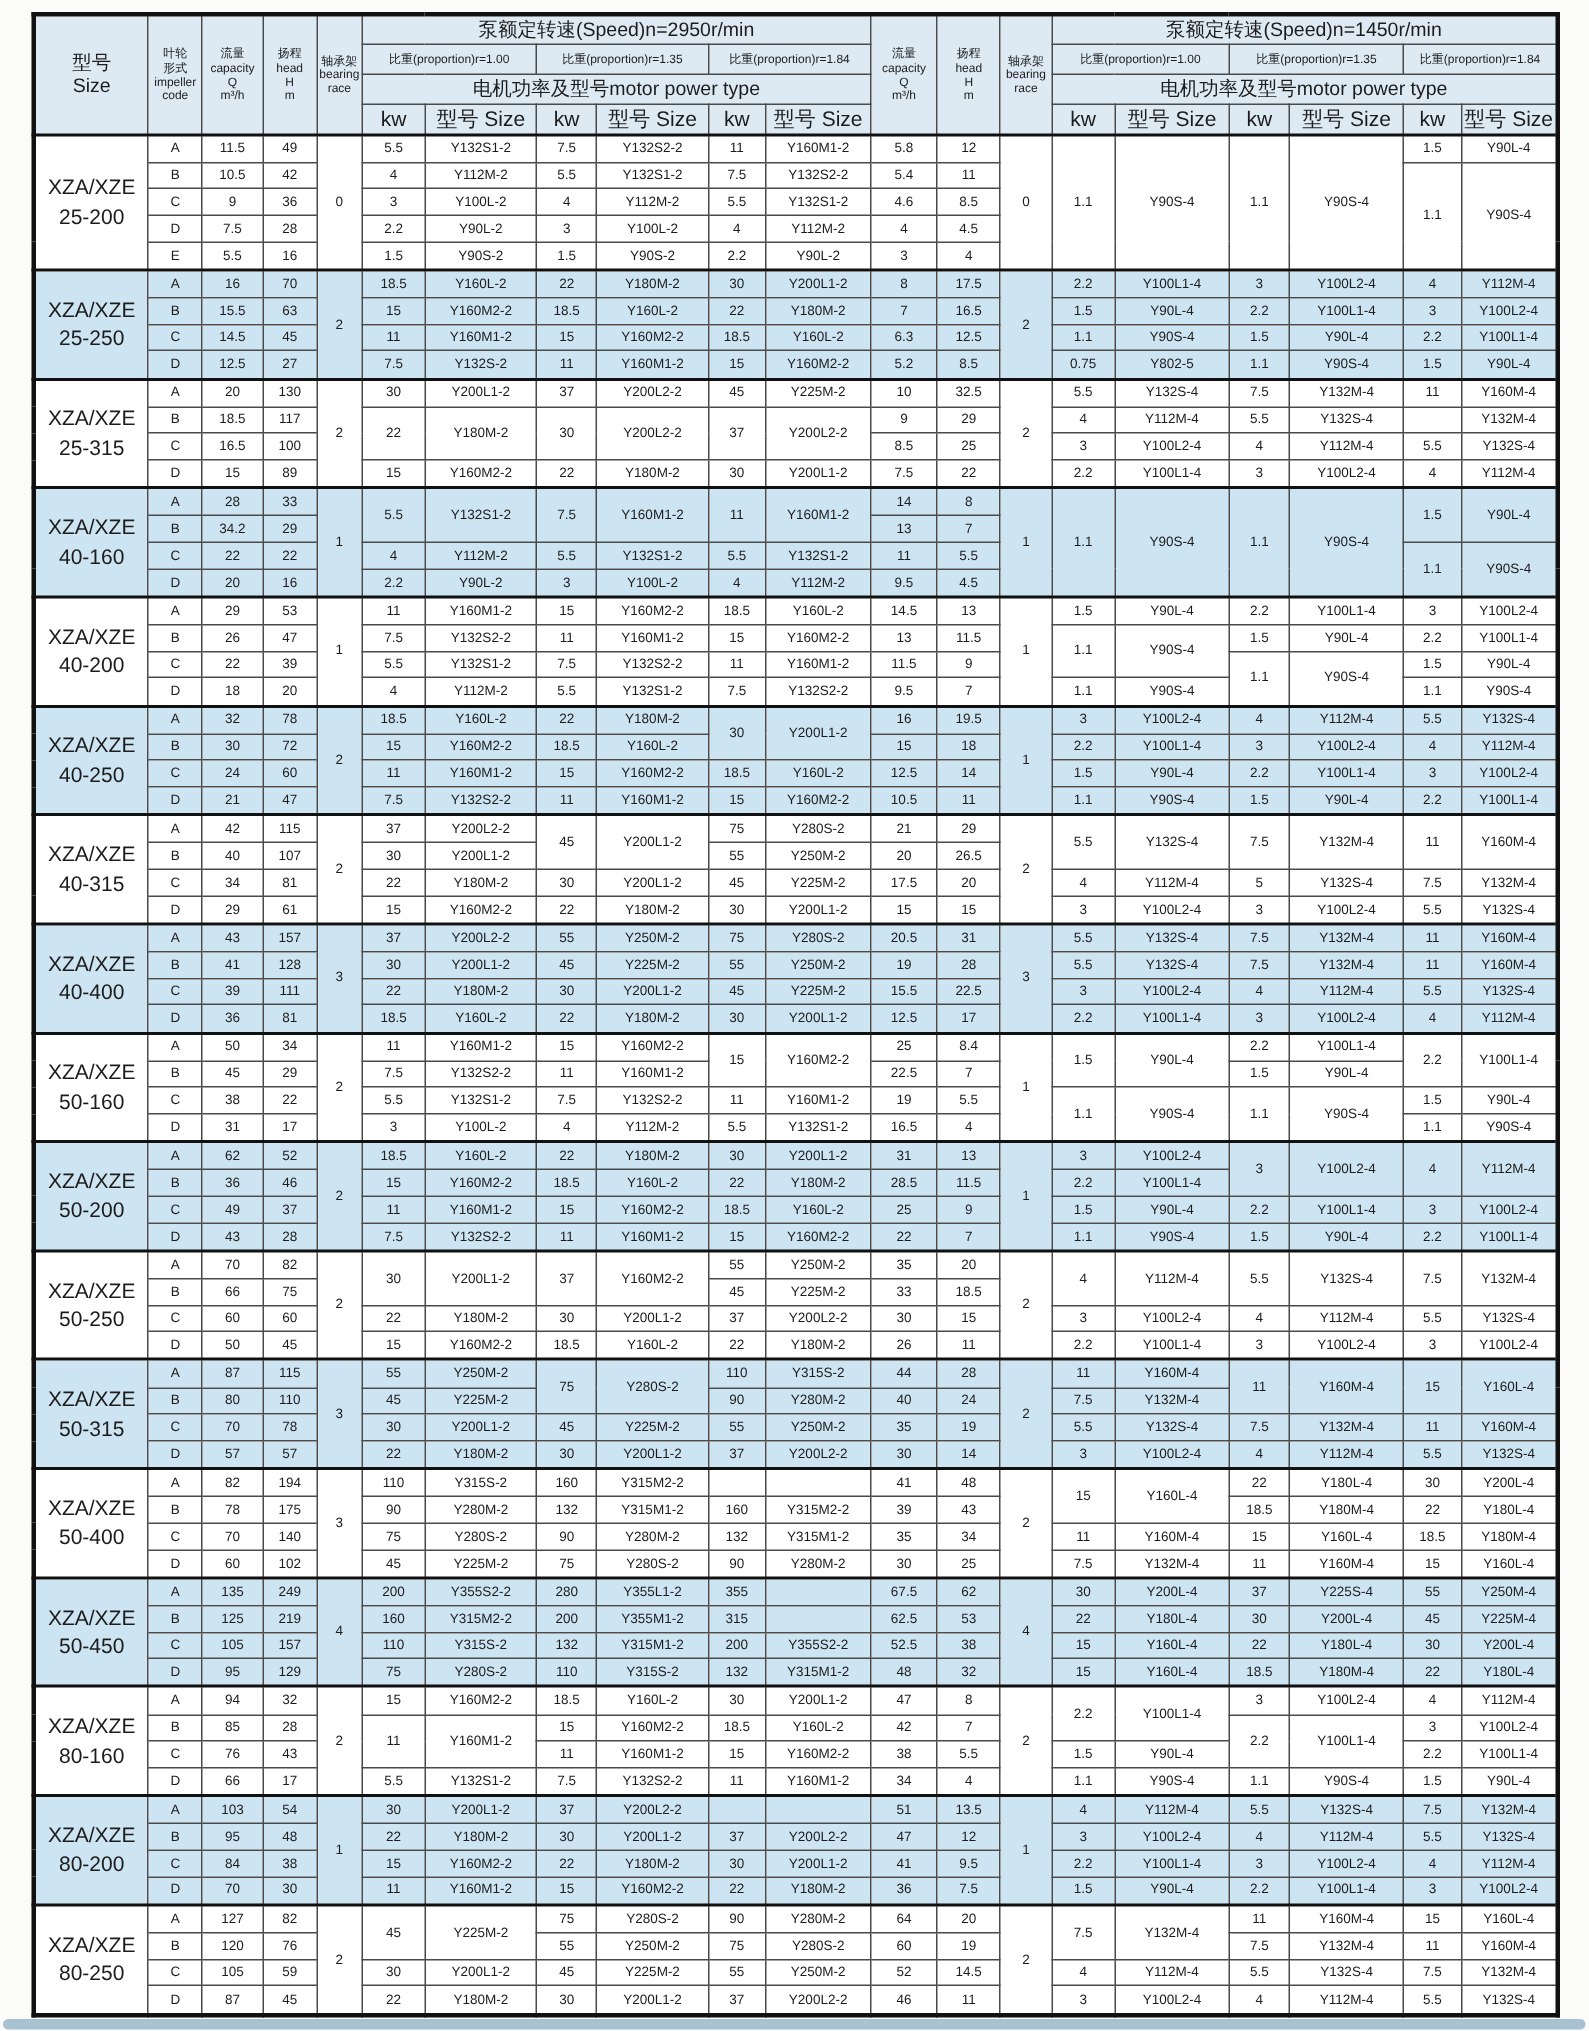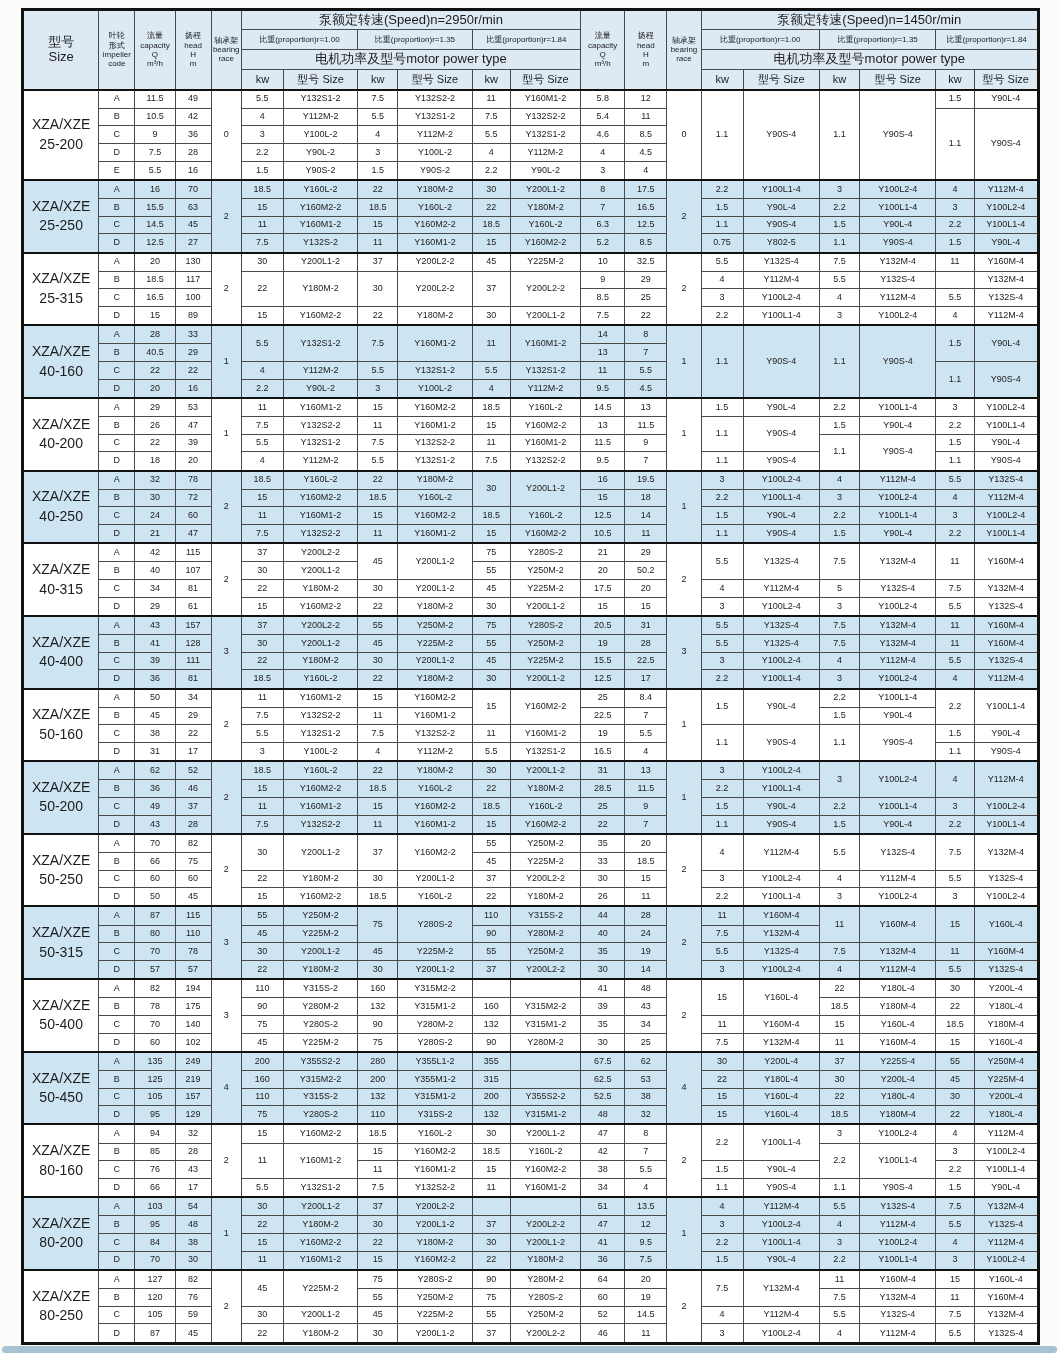--- a/index.html
+++ b/index.html
@@ -18,21 +18,21 @@
     text-align:center;vertical-align:middle;
     padding:0 1px;overflow:hidden;
   }
   thead th{
     background:var(--header-bg);
     font-weight:normal;font-size:8px;line-height:1.15;
     white-space:pre-line;
   }
   thead{border-bottom:2px solid #111;}
   thead th.big{font-size:13px;}
-  thead th.kwh{font-size:11px;}
+  thead th.kwh{font-size:14px;}
   tbody{border-top:2px solid #111;background:#fff;}
   tbody.shade td{background:var(--shade);}
   tbody td{font-size:9px;line-height:1.05;background:#fff;}
   tbody td.size{font-size:14px;white-space:pre-line;line-height:1.4;}
   thead tr{height:20px;}
   #bottom-bar{
     position:absolute;left:2px;right:2px;bottom:1px;height:7px;
     background:var(--bar);border-radius:4px;
   }
 </style>
@@ -378,21 +378,21 @@
         <td rowspan="4">1</td>
         <td rowspan="4">1.1</td>
         <td rowspan="4">Y90S-4</td>
         <td rowspan="4">1.1</td>
         <td rowspan="4">Y90S-4</td>
         <td rowspan="2">1.5</td>
         <td rowspan="2">Y90L-4</td>
       </tr>
       <tr>
         <td>B</td>
-        <td>40.5</td>
+        <td>34.2</td>
         <td>29</td>
         <td>13</td>
         <td>7</td>
       </tr>
       <tr>
         <td>C</td>
         <td>22</td>
         <td>22</td>
         <td>4</td>
         <td>Y112M-2</td>
@@ -603,21 +603,21 @@
       </tr>
       <tr>
         <td>B</td>
         <td>40</td>
         <td>107</td>
         <td>30</td>
         <td>Y200L1-2</td>
         <td>55</td>
         <td>Y250M-2</td>
         <td>20</td>
-        <td>50.2</td>
+        <td>26.5</td>
       </tr>
       <tr>
         <td>C</td>
         <td>34</td>
         <td>81</td>
         <td>22</td>
         <td>Y180M-2</td>
         <td>30</td>
         <td>Y200L1-2</td>
         <td>45</td>

